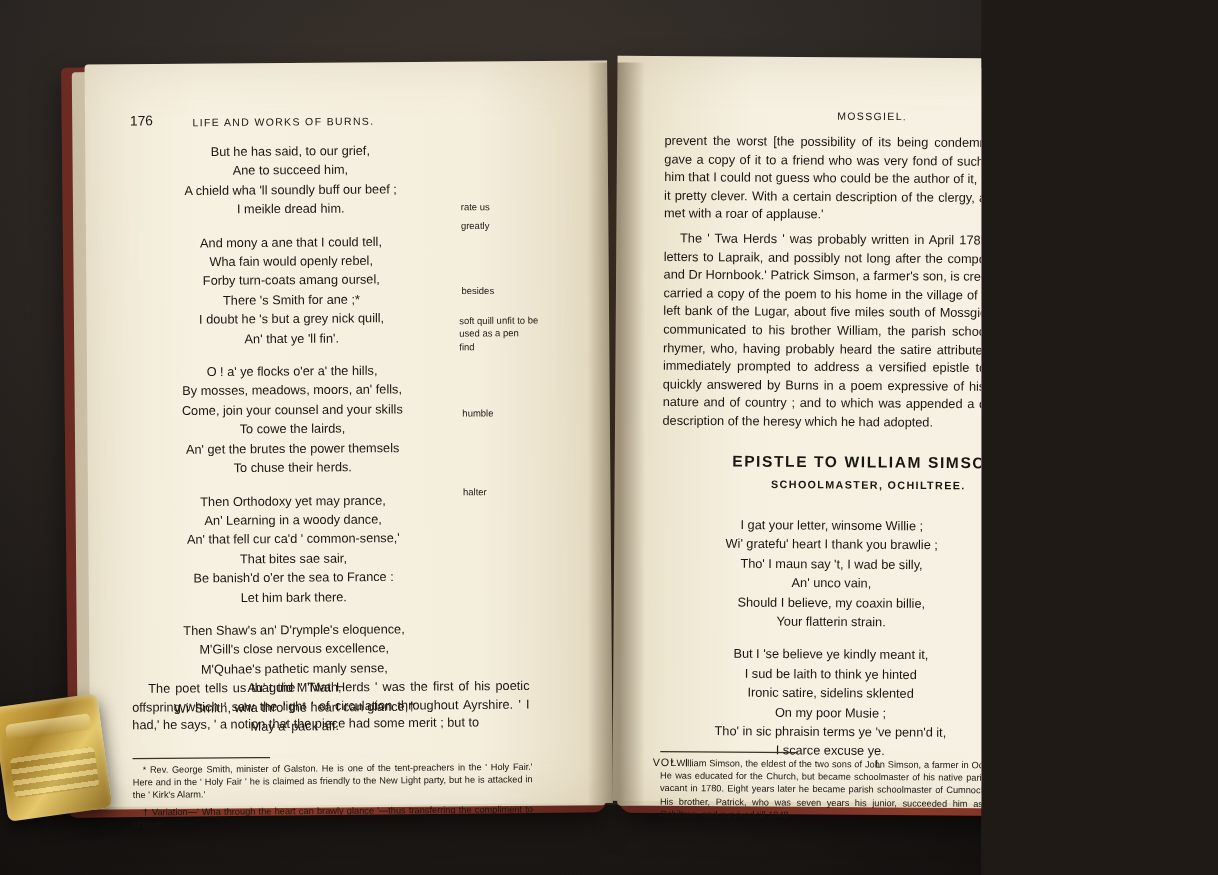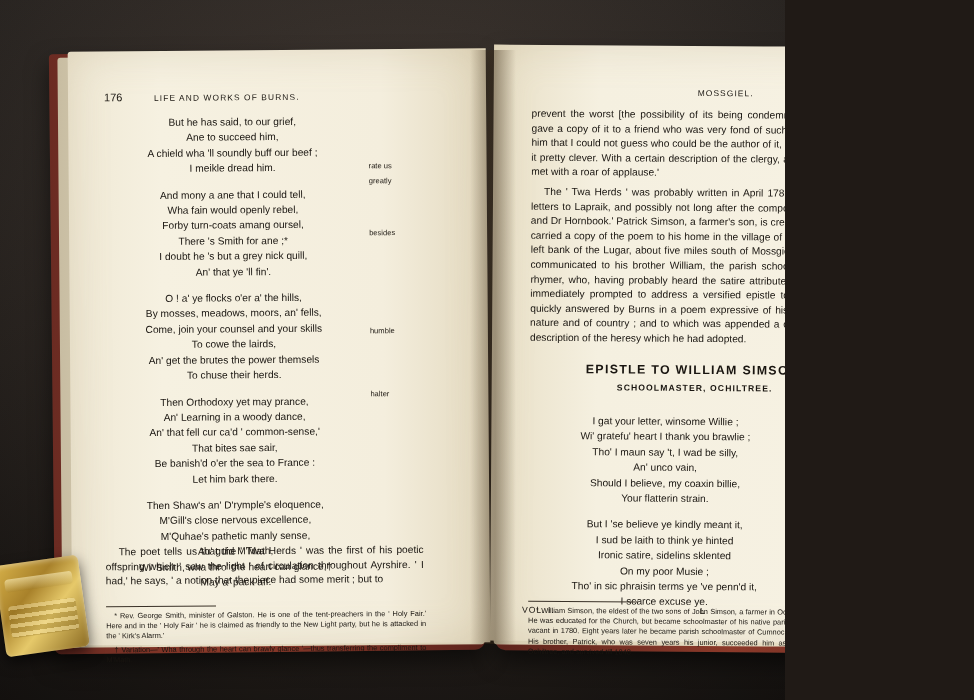--- a/index.html
+++ b/index.html
@@ -316,40 +316,43 @@
             <li>M'Quhae's pathetic manly sense,</li>
             <li>Au' guid M'Math,</li>
             <li>Wi' Smith, wha thro' the heart can glance,†</li>
             <li>May a' pack aff.</li>
           </ul>
         </div>
 
         <div class="gloss" style="left:300px; top:112px;">rate us</div>
         <div class="gloss" style="left:300px; top:127px;">greatly</div>
         <div class="gloss" style="left:300px; top:179px;">besides</div>
+        <div class="gloss" style="left:298px; top:203px; white-space:pre-line;">soft quill unfit to be
+used as a pen
+find</div>
         <div class="gloss" style="left:300px; top:277px;">humble</div>
         <div class="gloss" style="left:300px; top:340px;">halter</div>
 
         <div class="col" style="left:34px; top:494px; width:318px;">
           <p class="prose">The poet tells us that the ' Twa Herds ' was the first of his poetic offspring which ' saw the light ' of circulation throughout Ayrshire. ' I had,' he says, ' a notion that the piece had some merit ; but to</p>
         </div>
 
         <div class="footnote-rule" style="left:34px; top:555px; width:110px;"></div>
         <div class="footnotes" style="left:34px; top:560px; width:320px;">
           <p>* Rev. George Smith, minister of Galston.  He is one of the tent-preachers in the ' Holy Fair.'  Here and in the ' Holy Fair ' he is claimed as friendly to the New Light party, but he is attacked in the ' Kirk's Alarm.'</p>
           <p>† Variation—' Wha through the heart can brawly glance '—thus transferring the compliment to M'Math.</p>
         </div>
 
       </div>
     </div>
 
     <div class="page page-right">
       <div class="sheet">
 
-        <div class="running-head" style="left:172px;padding-left:32px;">Mossgiel.</div>
+        <div class="running-head" style="left:144px;padding-left:32px;">Mossgiel.</div>
         <div class="folio" style="right:36px;">239</div>
 
         <div class="col" style="left:38px; top:62px; width:330px;">
           <p class="prose noindent">prevent the worst [the possibility of its being condemned as stupid], I gave a copy of it to a friend who was very fond of such things, and told him that I could not guess who could be the author of it, but that I thought it pretty clever.  With a certain description of the clergy, as well as laity, it met with a roar of applause.'</p>
           <p class="prose">The ' Twa Herds ' was probably written in April 1785, the era of the letters to Lapraik, and possibly not long after the composition of ' Death and Dr Hornbook.'  Patrick Simson, a farmer's son, is credited with having carried a copy of the poem to his home in the village of Ochiltree, on the left bank of the Lugar, about five miles south of Mossgiel.  By him it was communicated to his brother William, the parish schoolmaster,* and a rhymer, who, having probably heard the satire attributed to Burns, was immediately prompted to address a versified epistle to him.  This was quickly answered by Burns in a poem expressive of his intense love of nature and of country ; and to which was appended a clever allegorical description of the heresy which he had adopted.</p>
 
           <h2 class="section-title">Epistle to William Simson,</h2>
           <h3 class="section-sub">Schoolmaster, Ochiltree.</h3>
           <div class="date-line">May 1785.</div>
         </div>

